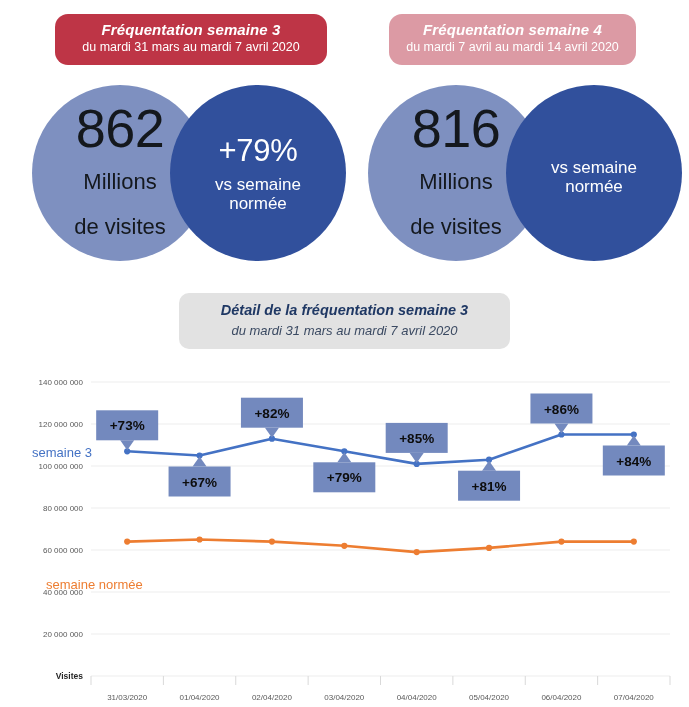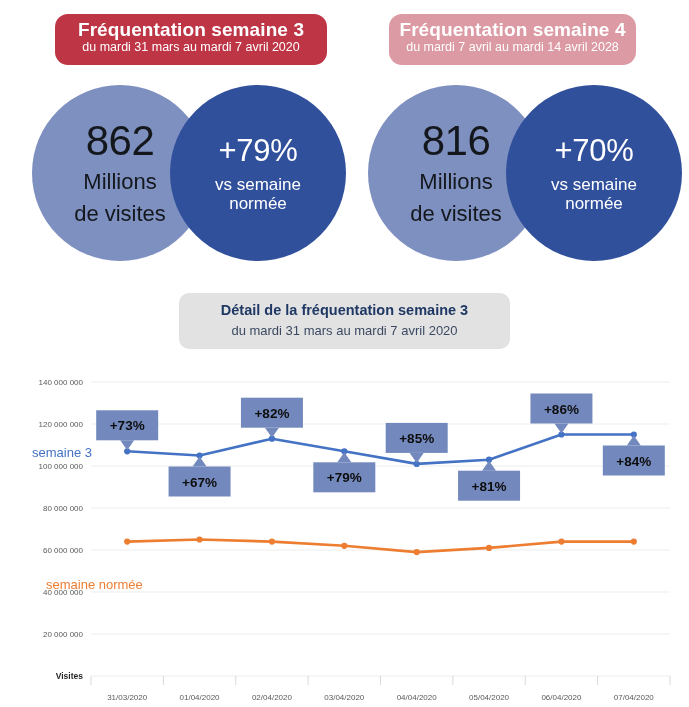--- a/index.html
+++ b/index.html
@@ -10,49 +10,49 @@
   }
   
   .badges{position:absolute;left:0;top:0;width:689px;height:78px;}
   .badge{
     position:absolute;top:14px;border-radius:13px;
     text-align:center;color:#ffffff;padding:7px 10px 9px 10px;
     box-sizing:border-box;
   }
   .badge-w3{left:55px;width:272px;background:#BE3546;}
   .badge-w4{left:389px;width:247px;background:#DC9AA4;}
-  .badge-title{font-size:19px;font-weight:bold;line-height:17px;letter-spacing:.1px;}
+  .badge-title{font-size:15px;font-weight:bold;line-height:17px;letter-spacing:.1px;font-style:italic;}
   .badge-sub{font-size:12.5px;font-weight:normal;line-height:17px;margin-top:1px;}
 
   
   .kpis{position:absolute;left:0;top:78px;width:689px;height:190px;}
   .kpi-group{position:absolute;top:0;width:325px;height:190px;}
   .kpi-left{left:12px;}
   .kpi-right{left:348px;}
   .circle{
     position:absolute;border-radius:50%;
     display:flex;flex-direction:column;align-items:center;justify-content:center;
     text-align:center;
   }
   .circle-a{
     left:20px;top:7px;width:176px;height:176px;background:#7E90C0;z-index:1;
   }
   .circle-b{
     left:158px;top:7px;width:176px;height:176px;background:#31509C;z-index:2;color:#fff;
   }
-  .kpi-number{font-size:42px;line-height:42px;font-weight:normal;color:#14181d;letter-spacing:-.5px;}
-  .kpi-unit{font-size:22px;line-height:25px;color:#14181d;font-weight:normal;margin-top:7px;}
+  .kpi-number{font-size:54px;line-height:42px;font-weight:normal;color:#14181d;letter-spacing:-.5px;}
+  .kpi-unit{font-size:22px;line-height:25px;color:#14181d;font-weight:normal;margin-top:20px;}
   .kpi-pct{font-size:31px;line-height:34px;font-weight:normal;letter-spacing:-.3px;}
   .kpi-vs{font-size:17px;line-height:19px;margin-top:7px;font-weight:normal;}
 
   
   .chart-title-box{
     position:absolute;left:179px;top:293px;width:331px;
     background:#E2E2E2;border-radius:10px;text-align:center;
-    padding:8px 10px 9px 10px;box-sizing:border-box;
+    padding:8px 10px 9px 10px;box-sizing:border-box;font-style:italic;
   }
   .chart-title{font-size:14.5px;font-weight:bold;line-height:18px;color:#1F3864;}
   .chart-subtitle{font-size:13px;font-weight:normal;line-height:18px;color:#3B4A62;margin-top:3px;}
 
   
   .chart{position:absolute;left:0;top:365px;width:672px;height:342px;}
   .chart svg{display:block;}
   .ytick{font-size:8px;fill:#595959;font-family:"Liberation Sans",sans-serif;}
   .xtick{font-size:8px;fill:#595959;font-family:"Liberation Sans",sans-serif;}
   .axis-caption{font-size:8.5px;fill:#262626;font-weight:bold;font-family:"Liberation Sans",sans-serif;}
@@ -63,21 +63,21 @@
 </head>
 <body>
 
 <div class="badges">
   <div class="badge badge-w3" style="background: rgb(190, 53, 70);">
     <div class="badge-title">Fréquentation semaine 3</div>
     <div class="badge-sub">du mardi 31 mars au mardi 7 avril 2020</div>
   </div>
   <div class="badge badge-w4" style="background: rgb(220, 154, 164);">
     <div class="badge-title">Fréquentation semaine 4</div>
-    <div class="badge-sub">du mardi 7 avril au mardi 14 avril 2028</div>
+    <div class="badge-sub">du mardi 7 avril au mardi 14 avril 2020</div>
   </div>
 </div>
 
 <div class="kpis">
 
   <div class="kpi-group kpi-left">
     <div class="circle circle-a" style="background: rgb(126, 144, 192);">
       <div class="kpi-number">862</div>
       <div class="kpi-unit">Millions</div>
       <div class="kpi-unit">de visites</div>
@@ -89,21 +89,20 @@
     </div>
   </div>
 
   <div class="kpi-group kpi-right">
     <div class="circle circle-a" style="background: rgb(126, 144, 192);">
       <div class="kpi-number">816</div>
       <div class="kpi-unit">Millions</div>
       <div class="kpi-unit">de visites</div>
     </div>
     <div class="circle circle-b" style="background: rgb(49, 80, 156);">
-      <div class="kpi-pct">+70%</div>
       <div class="kpi-vs">vs semaine</div>
       <div class="kpi-vs" style="margin-top:0">normée</div>
     </div>
   </div>
 
 </div>
 
 <div class="chart-title-box" style="background: rgb(226, 226, 226);">
   <div class="chart-title">Détail de la fréquentation semaine 3</div>
   <div class="chart-subtitle">du mardi 31 mars au mardi 7 avril 2020</div>

